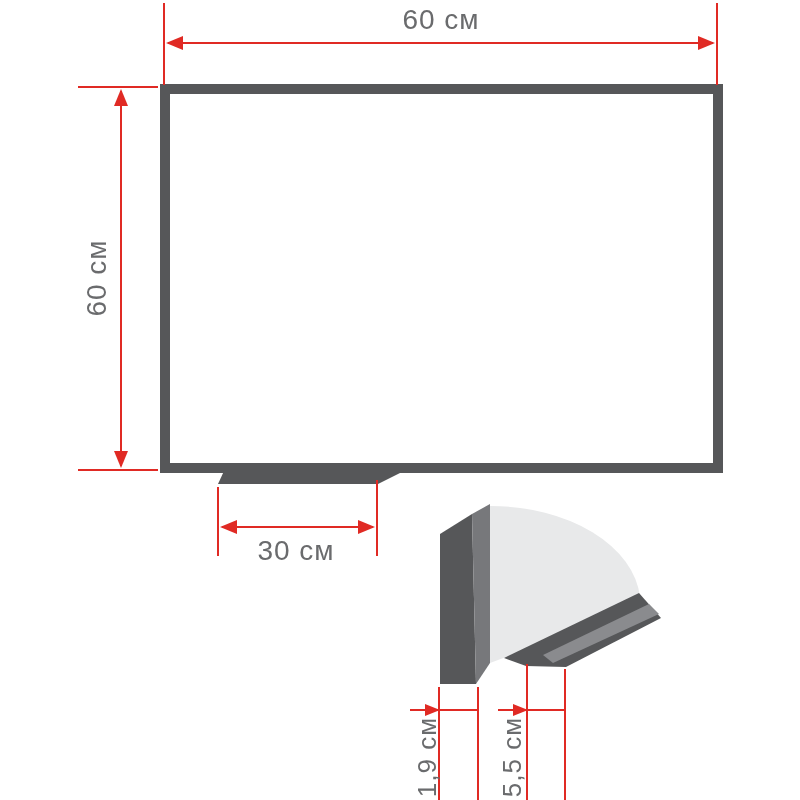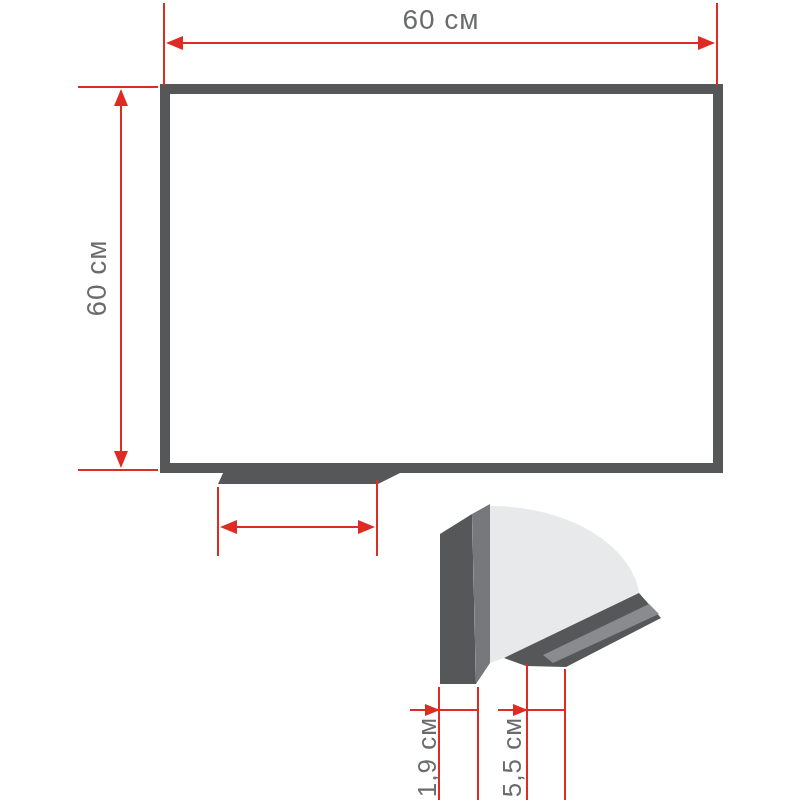--- a/index.html
+++ b/index.html
@@ -70,18 +70,19 @@
       <polygon points="375,527 358,520 358,534"></polygon>
       <polygon points="440,710 425,704 425,716"></polygon>
       <polygon points="528,710 513,704 513,716"></polygon>
     </g>
   </svg>
 
   <div class="lbl" id="lbl-board-width">60 см</div>
 
   <div class="lbl rot" id="lbl-board-height">60 см</div>
 
+  <div class="lbl" id="lbl-tray-width">30 см</div>
 
   <div class="lbl rot small" id="lbl-frame-depth">1,9 см</div>
 
   <div class="lbl rot small" id="lbl-tray-depth">5,5 см</div>
 
 </div>
 
 </body></html>

